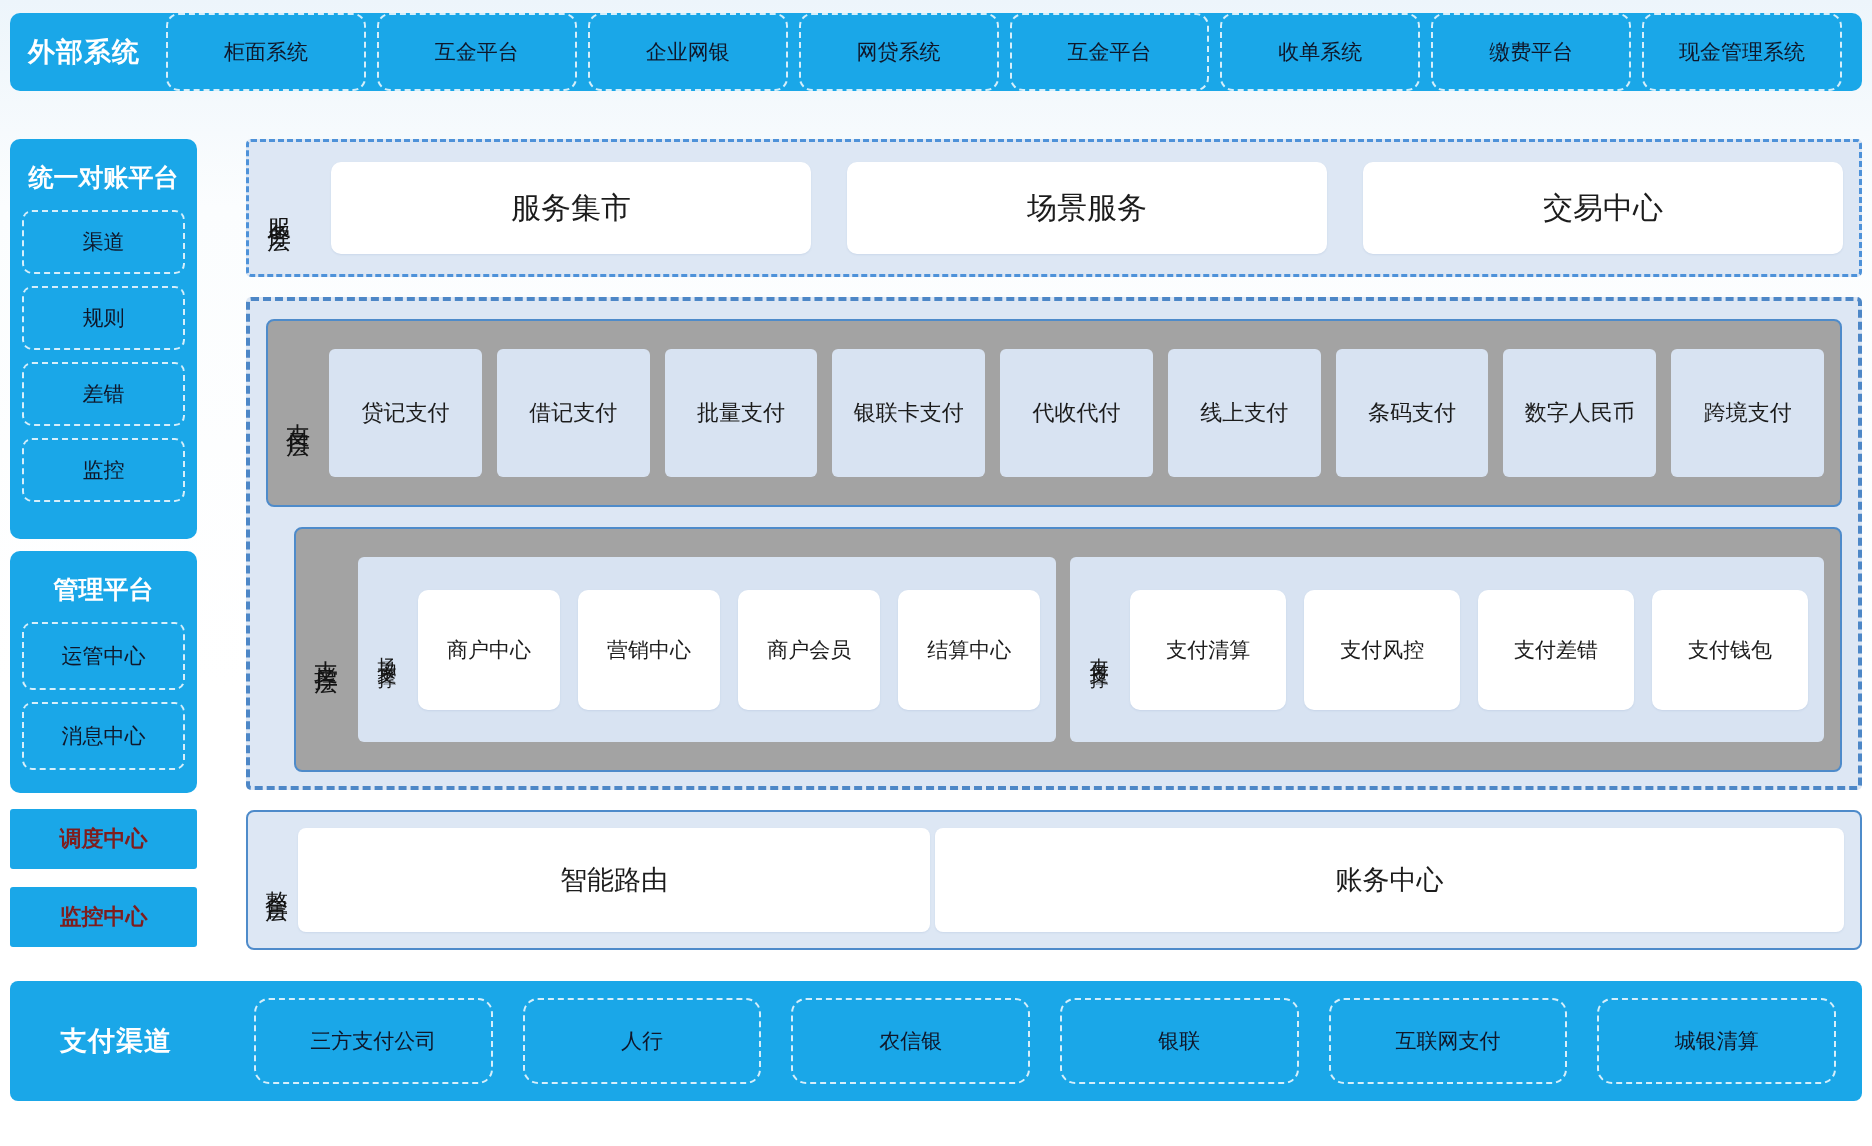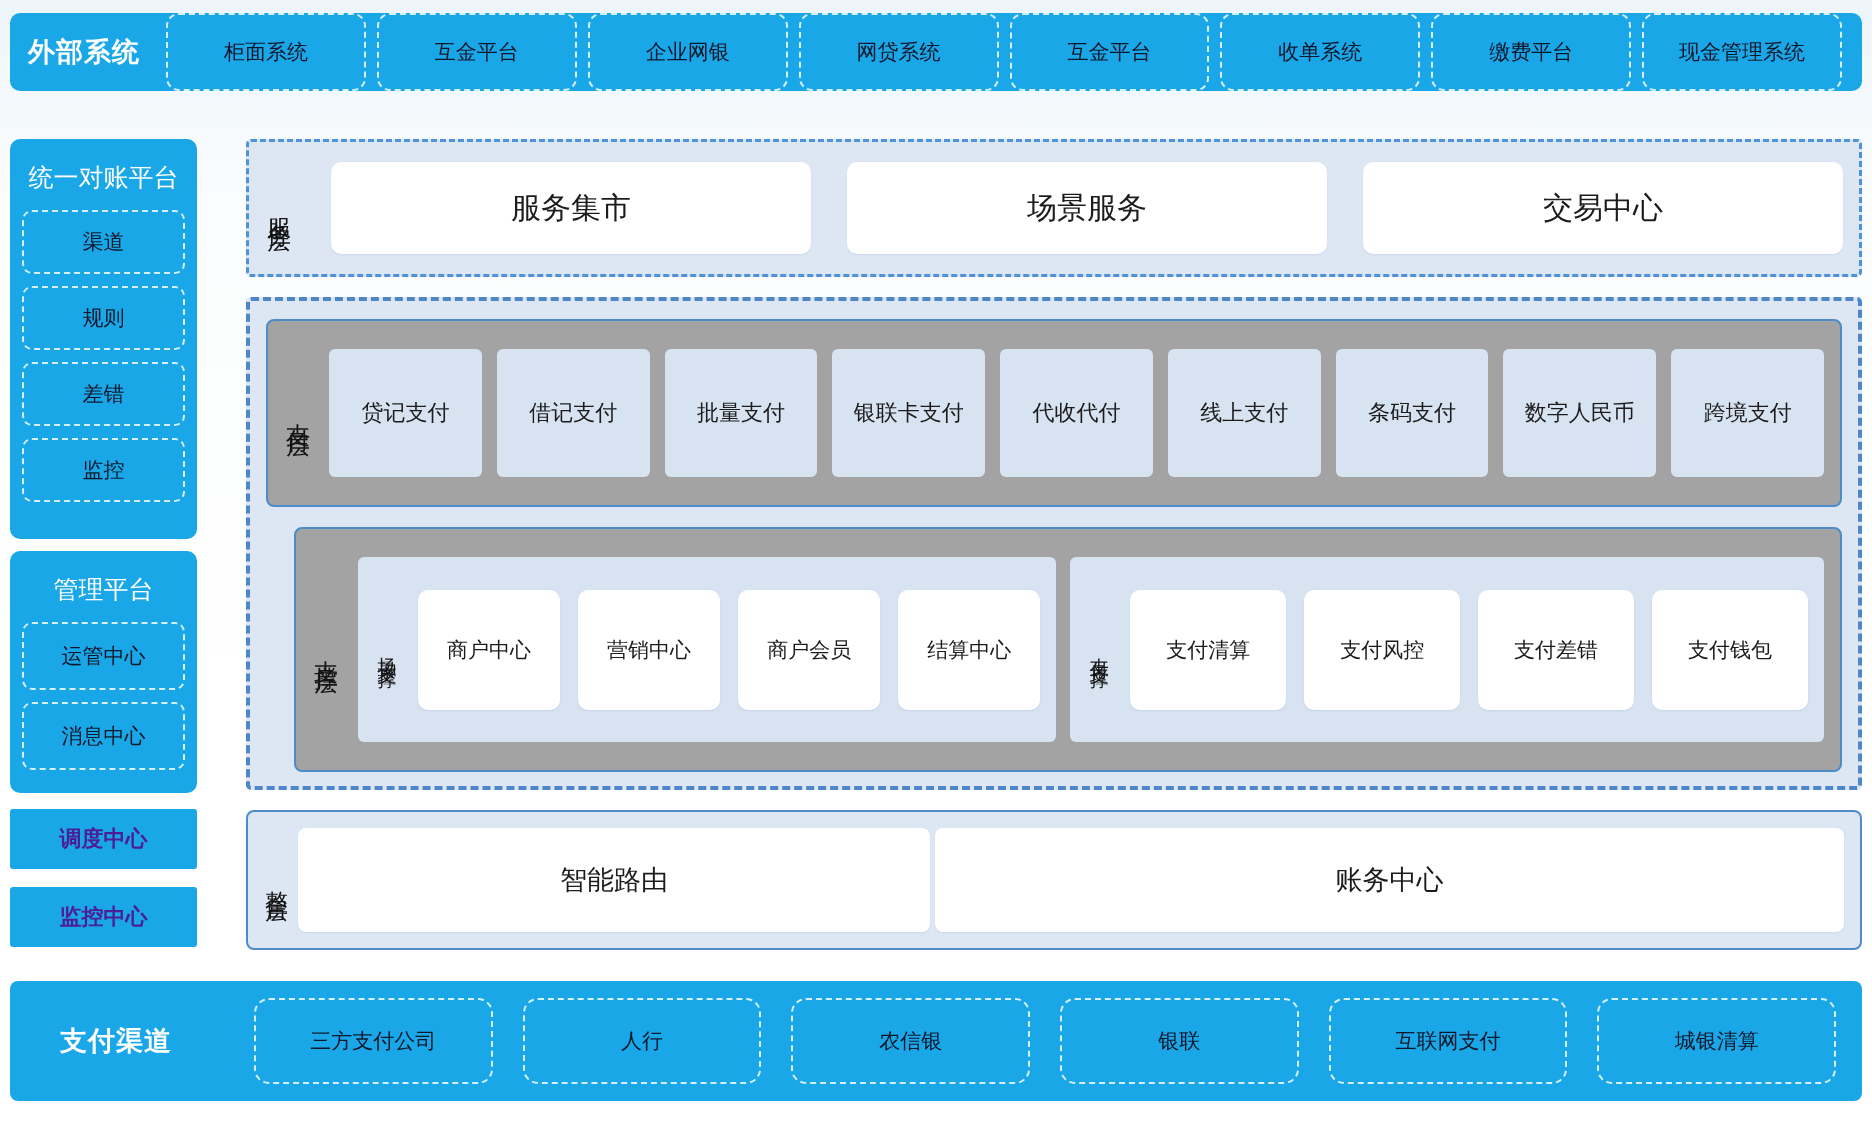--- a/index.html
+++ b/index.html
@@ -34,29 +34,29 @@
 
   
   .top-bar .bar-label { margin-right:26px; }
   .top-bar .bar-items { gap:11px; }
   .top-bar .wdash { flex:1; }
 
   
   .main-row { display:flex; margin-top:48px; }
   .sidebar { width:187px; flex-shrink:0; display:flex; flex-direction:column; }
   .side-panel { border-radius:10px; padding:12px 12px 14px; }
-  .side-title { font-size:25px; font-weight:normal; text-align:center; color:#fff; margin:10px 0 16px; white-space:nowrap; }
+  .side-title { font-size:25px; font-weight:bold; text-align:center; color:#fff; margin:10px 0 16px; white-space:nowrap; }
   .side-item { height:64px; margin-bottom:12px; border-radius:10px; }
   .side-item:last-child { margin-bottom:2px; }
   .panel-recon { height:400px; }
   .panel-mgmt { height:242px; margin-top:12px; }
   .panel-mgmt .side-item { height:68px; }
   .solid-side {
     height:60px; border-radius:3px; display:flex; align-items:center; justify-content:center;
-    font-size:22px; font-weight:bold; color:#4c1d95;
+    font-size:22px; font-weight:bold; color:#7f1d1d;
   }
   .solid-side.first { margin-top:16px; }
   .solid-side.second { margin-top:18px; }
 
   .content { flex:1; margin-left:21px; display:flex; flex-direction:column;padding-left:28px; }
 
   
   .service-layer {
     height:138px; background:#dde7f4; border:3px dashed #4e92d9; border-radius:5px;
     display:flex; align-items:center; padding:0 16px 0 14px; gap:36px;

